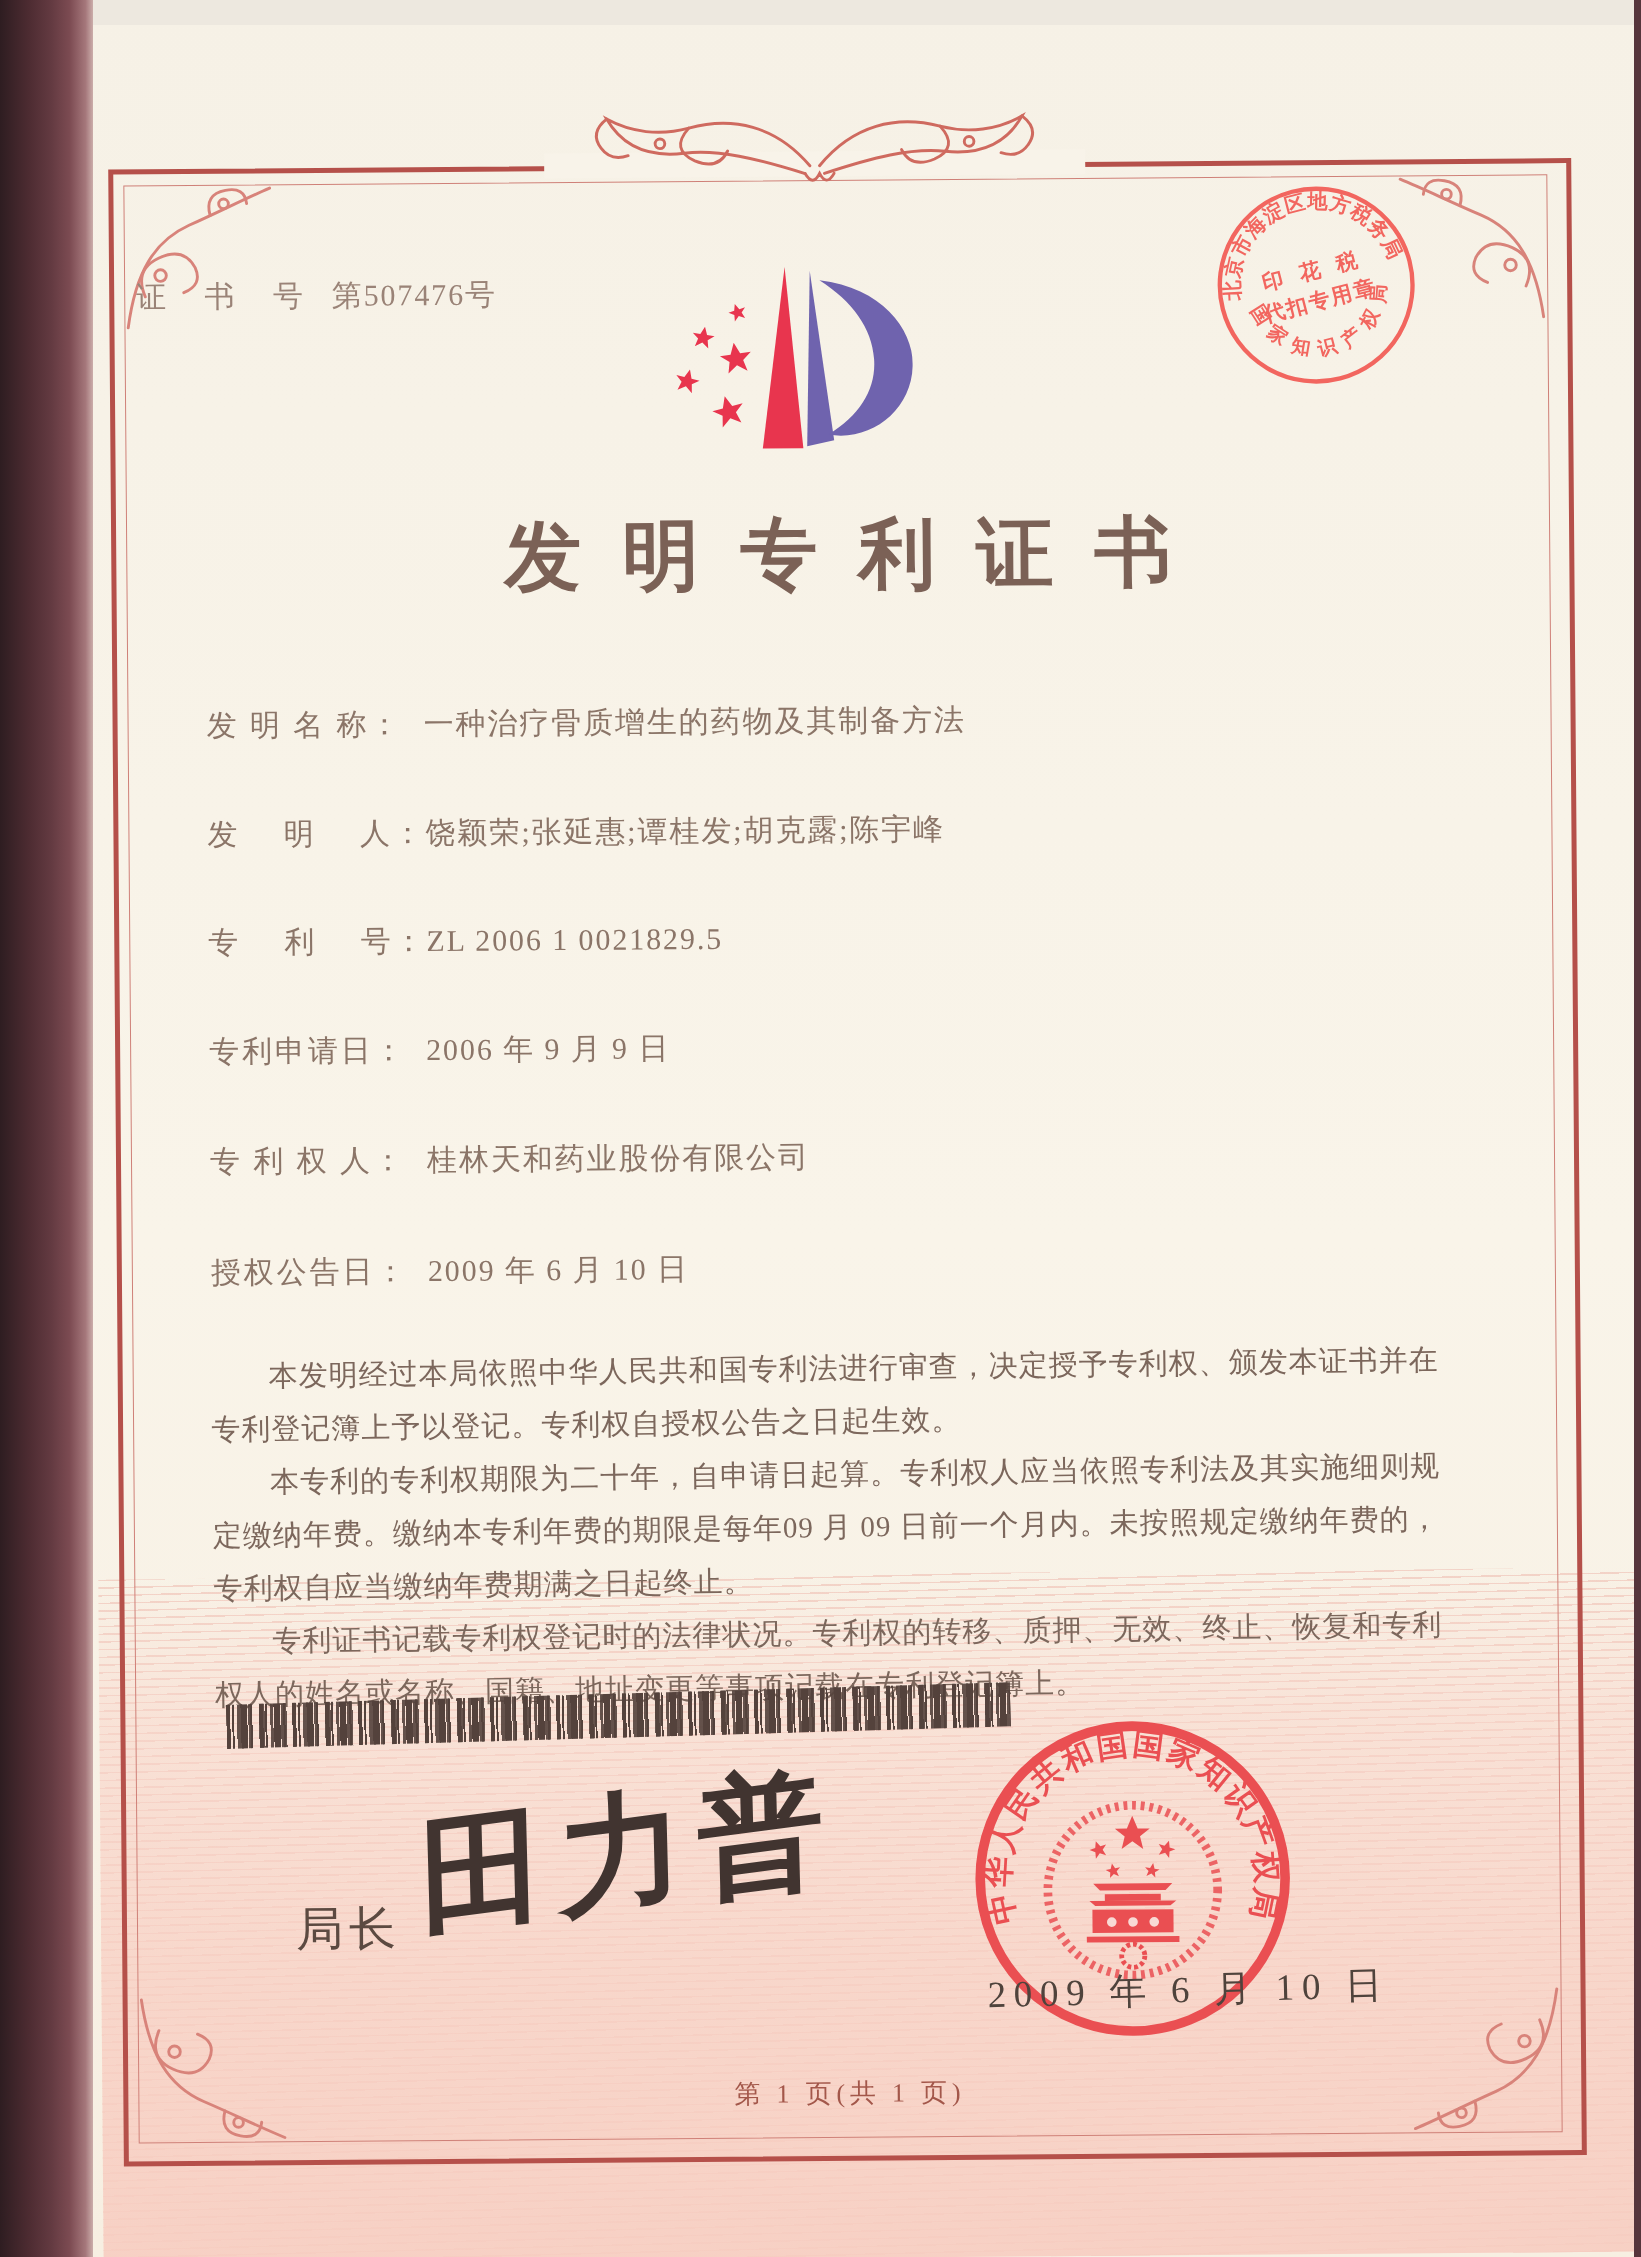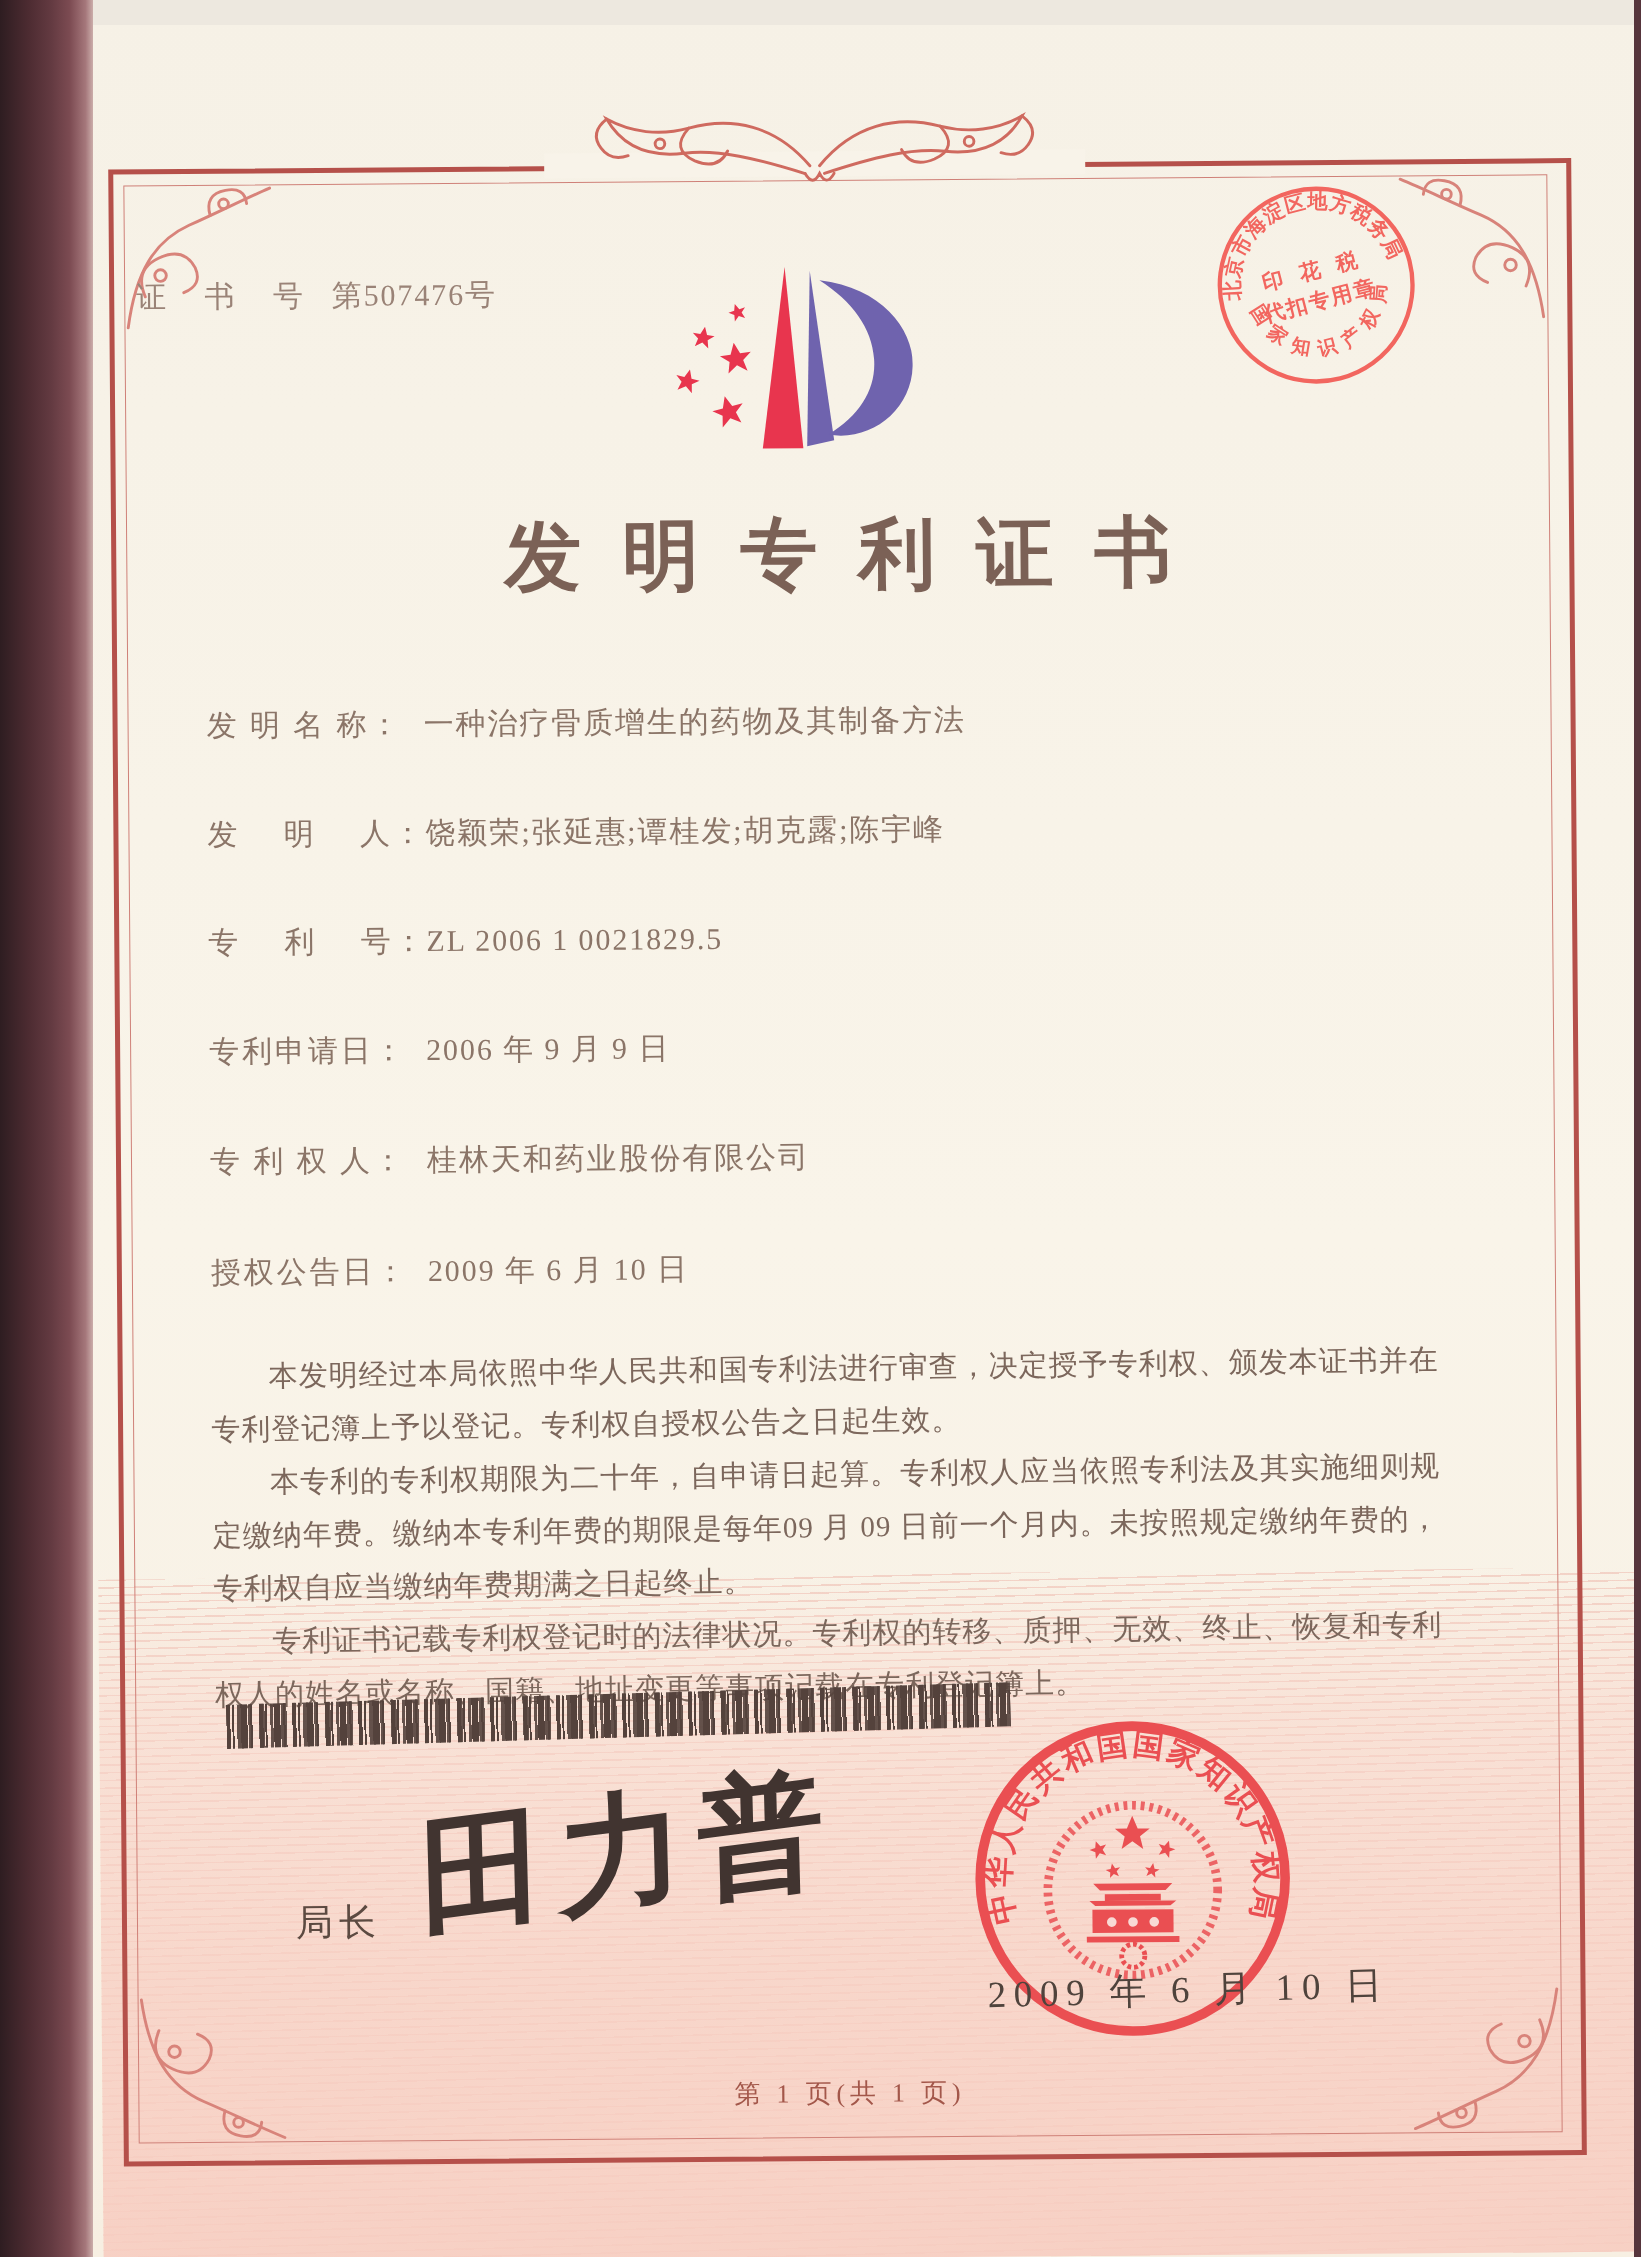--- a/index.html
+++ b/index.html
@@ -35,21 +35,21 @@
   .field{position:absolute;left:0;font-size:30px;color:#8b7568;white-space:nowrap;}
   .field .flabel{display:inline-block;min-width:217px;letter-spacing:2.9px;}
   .field .fvalue{letter-spacing:1.9px;}
   .f0{top:701px;} .f1{top:810px;} .f2{top:918px;} .f3{top:1027px;} .f4{top:1137px;} .f5{top:1248px;}
   .paras{position:absolute;left:208px;top:1342px;width:1231px;z-index:2;transform:rotate(-0.35deg);}
   .paras p{margin:0;text-indent:2em;font-size:29px;line-height:53px;color:#7c675c;letter-spacing:1px;}
   .barcode{position:absolute;left:220px;top:1692px;width:784px;height:44px;z-index:2;transform:rotate(-1.2deg);
     background:
       repeating-linear-gradient(90deg,#54423c 0 3.9px,rgba(0,0,0,0) 3.9px 5.8px,#54423c 5.8px 7.7px,rgba(0,0,0,0) 7.7px 14.5px,#54423c 14.5px 21px,rgba(0,0,0,0) 21px 24px,#54423c 24px 26px,rgba(0,0,0,0) 26px 33px),
       repeating-linear-gradient(90deg,rgba(84,66,60,0.9) 0 2.9px,rgba(0,0,0,0) 2.9px 10.6px,rgba(84,66,60,0.9) 10.6px 16.4px,rgba(0,0,0,0) 16.4px 22px);}
-  .director{position:absolute;left:288px;top:1894px;z-index:2;font-size:37px;color:#5c4a41;letter-spacing:5.8px;}
+  .director{position:absolute;left:288px;top:1894px;z-index:2;font-size:47px;color:#5c4a41;letter-spacing:5.8px;}
   .signature{position:absolute;left:410px;top:1788px;z-index:2;font-size:127px;font-weight:700;color:#413430;
              transform:rotate(-7deg) skewX(-6deg);letter-spacing:13.5px;line-height:1;}
   .office-seal{position:absolute;left:961px;top:1717px;z-index:2;}
   .grant-date{position:absolute;left:979px;top:1968px;z-index:3;font-size:37px;color:#4f433c;
               letter-spacing:7.7px;transform:rotate(-1deg);}
   .footer{position:absolute;left:114px;top:2076px;width:1453px;text-align:center;z-index:2;
           font-size:26px;color:#a3574a;letter-spacing:4.8px;}
 </style>
 </head>
 <body>

